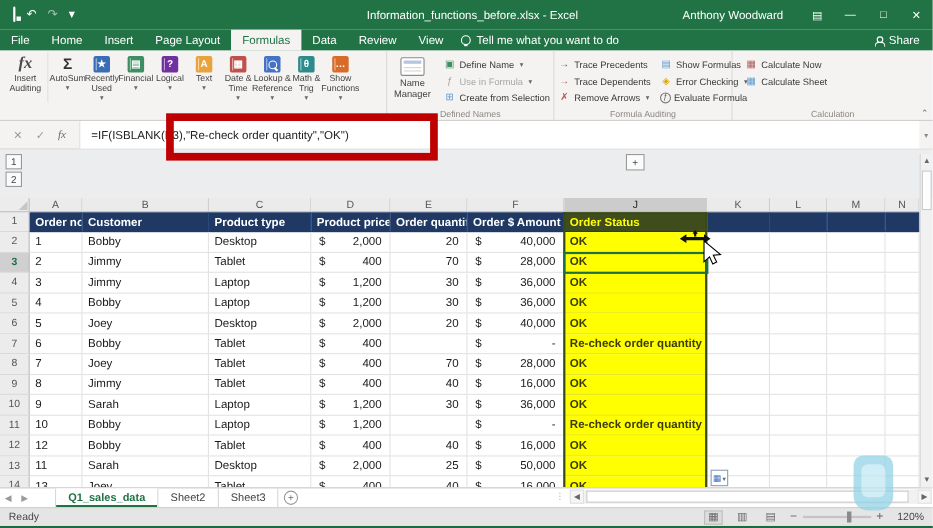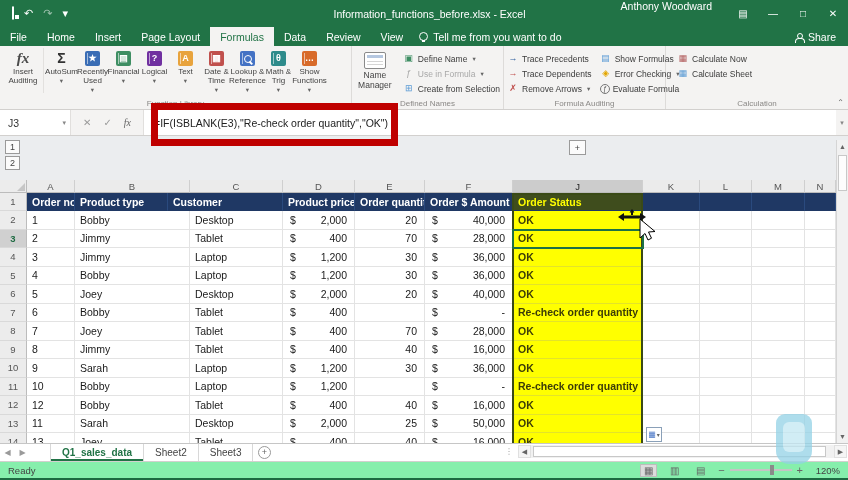--- a/index.html
+++ b/index.html
@@ -5,21 +5,21 @@
   html,body{margin:0;padding:0}
   #stage{position:relative;width:848px;height:480px;background:#fff;font-family:"Liberation Sans",sans-serif;overflow:hidden;border-bottom:2px solid #1d6a41;box-sizing:border-box}
   
   .titlebar{position:absolute;left:0;top:0;width:100%;height:27px;background:#217346;color:#fff;display:flex;align-items:center}
   .qat{display:flex;align-items:center;gap:10px;margin-left:12px;z-index:2}
   .qg{font-size:11px;line-height:1;color:#fff}
   .qg.dim{opacity:.55}
   .saveic{width:10px;height:10px;border:1.5px solid #fff;border-radius:1px;position:relative}
   .saveic::after{content:"";position:absolute;left:2px;bottom:0;width:4px;height:4px;background:#fff}
   .title{position:absolute;left:11px;right:0;text-align:center;font-size:10.5px;pointer-events:none}
-  .tb-right{margin-left:auto;display:flex;z-index:2}
+  .tb-right{margin-left:auto;display:flex;align-items:center;z-index:2}
   .user{font-size:10.5px;margin-right:16px}
   .wbtn{width:30px;height:27px;display:flex;align-items:center;justify-content:center;font-size:10px}
   
   .tabrow{position:absolute;top:27px;left:0;width:100%;height:19px;background:#217346;display:flex;align-items:stretch;color:#fff}
   .rtab{padding:0 10px;display:flex;align-items:center;font-size:10.5px;white-space:nowrap}
   .rtab.active{background:#f4f3f2;color:#217346}
   .tellme{display:flex;align-items:center;gap:5px;font-size:10.5px;margin-left:6px}
   .bulb{width:7px;height:7px;border:1px solid #fff;border-radius:50%;position:relative}
   .bulb::after{content:"";position:absolute;left:2px;top:7px;width:3px;height:2px;background:#fff}
   .share{margin-left:auto;display:flex;align-items:center;gap:5px;padding:0 12px;font-size:10.5px}
@@ -102,21 +102,21 @@
   .htrack{flex:1;height:13px;background:#f1f1f1;position:relative}
   .hthumb{position:absolute;left:2px;top:1px;width:293px;height:11px;background:#fff;border:1px solid #c8c8c8;box-sizing:border-box}
   
   .tabbar{position:absolute;top:443px;left:0;width:100%;height:18px;background:#fff;border-top:1px solid #c6c6c6;display:flex;align-items:stretch;font-size:10px;color:#444;box-sizing:border-box}
   .tnav{width:15px;display:flex;align-items:center;justify-content:center;color:#9a9a9a;font-size:8px}
   .stab{padding:0 11px;display:flex;align-items:center;border-right:1px solid #d8d8d8;white-space:nowrap}
   .stab.active{color:#217346;font-weight:bold;box-shadow:inset 0 -2px 0 #217346;background:#fff;border-left:1px solid #d8d8d8}
   .addsheet{width:22px;display:flex;align-items:center;justify-content:center}
   .plusc{width:11px;height:11px;border:1px solid #999;border-radius:50%;display:flex;align-items:center;justify-content:center;font-size:9px;color:#666;line-height:1}
   
-  .statusbar{position:absolute;top:461px;left:0;width:100%;height:17px;background:#86efac;border-top:1px solid #d2d0ce;display:flex;align-items:center;font-size:9.5px;color:#444;box-sizing:border-box}
+  .statusbar{position:absolute;top:461px;left:0;width:100%;height:17px;background:#e5e5e5;border-top:1px solid #d2d0ce;display:flex;align-items:center;font-size:9.5px;color:#444;box-sizing:border-box}
   .ready{margin-left:8px}
   .sb-right{margin-left:auto;display:flex;align-items:center;gap:9px;margin-right:8px}
   .vbtn{width:17px;height:13px;display:flex;align-items:center;justify-content:center;font-size:10px;color:#666;box-sizing:border-box}
   .vbtn.sel{background:#dcdcdc;border:1px solid #bdbdbd}
   .zoomctl{display:flex;align-items:center;gap:5px;color:#666;font-size:11px}
   .ztrack{width:62px;height:2px;background:#c4c4c4;position:relative}
   .zthumb{position:absolute;left:40px;top:-4px;width:4px;height:10px;background:#8a8a8a}
   .zlabel{font-size:9.5px;color:#444;width:28px;text-align:right}
   
   .cursorov{position:absolute;left:616px;top:206px;z-index:70;pointer-events:none}
@@ -152,21 +152,21 @@
         <div class="rtab">Home</div>
         <div class="rtab">Insert</div>
         <div class="rtab">Page Layout</div>
         <div class="rtab active">Formulas</div>
         <div class="rtab">Data</div>
         <div class="rtab">Review</div>
         <div class="rtab">View</div>
       </div>
     <div class="tellme">
       <span class="bulb"></span>
-      <span>Tell me from you want to do</span>
+      <span>Tell me what you want to do</span>
     </div>
     <div class="share">
       <span class="person"></span>
       <span>Share</span>
     </div>
   </div>
 
   <div class="ribbon">
     <div class="rgroup" style="width:352px">
       <div class="fl" id="funclib">
@@ -215,21 +215,20 @@
             <span class="book" style="background: rgb(46, 139, 139);">θ</span>
             <span class="fl-lab">Math &amp; Trig</span>
             <span class="fl-arrow">▾</span>
           </div>
           <div class="fl-item">
             <span class="book" style="background: rgb(216, 107, 42);">…</span>
             <span class="fl-lab">Show Functions</span>
             <span class="fl-arrow">▾</span>
           </div>
         </div>
-      <div class="glabel">Function Library</div>
     </div>
     <div class="rgroup" style="width:152px">
       <div class="hgroup">
         <div class="bigbtn" id="nameMgr">
           <span class="card"></span>
           <span>Name Manager</span>
         </div>
         <div class="vstack" id="dnItems">
             <div class="sitem">
               <span class="ic" style="color: rgb(62, 142, 99);">▣</span>
@@ -298,24 +297,20 @@
               <span>Calculate Sheet</span>
             </div>
           </div>
       </div>
       <div class="glabel">Calculation</div>
       <div class="chev">⌃</div>
     </div>
   </div>
 
   <div class="fxrow">
-    <div class="namebox">
-      <span>J3</span>
-      <span class="dd">▾</span>
-    </div>
     <div class="fxbtns">
       <span>✕</span>
       <span>✓</span>
       <span class="fxserif">fx</span>
     </div>
     <div class="fxinput">
       <span>=IF(ISBLANK(E3),"Re-check order quantity","OK")</span>
     </div>
     <div class="fxexp">▾</div>
   </div>
@@ -339,22 +334,22 @@
         <div class="clet" style="width: 88px;">F</div>
         <div class="clet sel" style="width: 130px;">J</div>
         <div class="clet" style="width: 57px;">K</div>
         <div class="clet" style="width: 52px;">L</div>
         <div class="clet" style="width: 53px;">M</div>
         <div class="clet" style="width: 31px;">N</div>
       </div>
       <div class="grow hrow">
         <div class="rnum">1</div>
         <div class="cell hcell" style="width: 48px;">Order no.</div>
+        <div class="cell hcell" style="width: 115px;">Customer</div>
         <div class="cell hcell" style="width: 93px;">Product type</div>
-        <div class="cell hcell" style="width: 115px;">Customer</div>
         <div class="cell hcell" style="width: 72px;">Product price</div>
         <div class="cell hcell" style="width: 70px;">Order quantity</div>
         <div class="cell hcell" style="width: 88px;">Order $ Amount</div>
         <div class="cell hcell statush" style="width: 130px;">Order Status</div>
         <div class="cell hcell" style="width: 57px;"></div>
         <div class="cell hcell" style="width: 52px;"></div>
         <div class="cell hcell" style="width: 53px;"></div>
         <div class="cell hcell" style="width: 31px;"></div>
       </div>
       <div class="grow">

